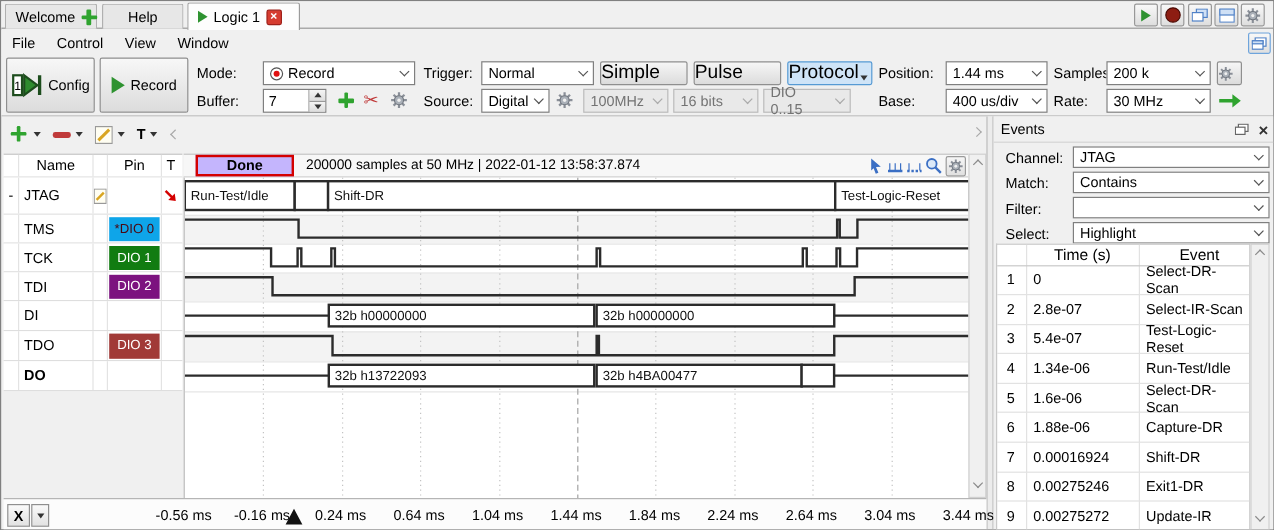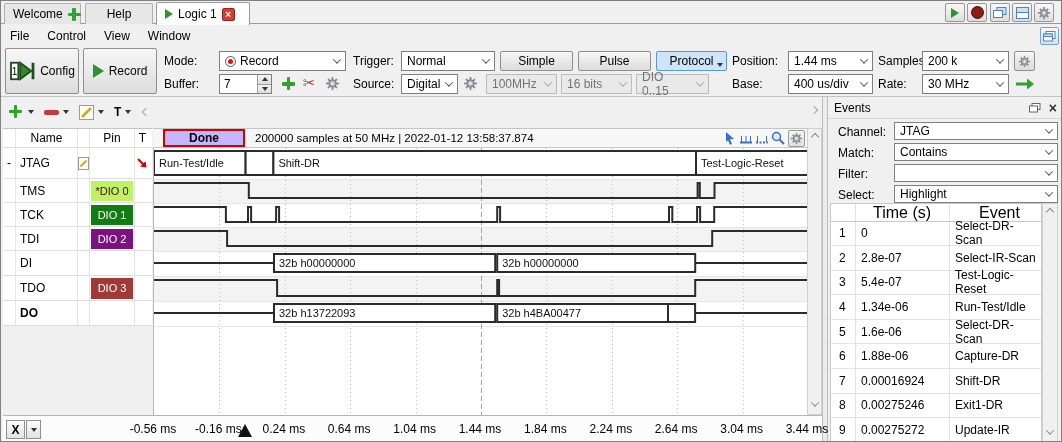--- a/index.html
+++ b/index.html
@@ -15,21 +15,21 @@
   .titlebtn{position:absolute;top:2px;width:20px;height:19px;background:linear-gradient(#f8f8f8,#dedede);
        border:1px solid #989898;border-radius:2px;display:flex;align-items:center;justify-content:center;}
   
   .menubar{position:absolute;left:0;top:24px;width:100%;height:22px;background:#f0f0f0;display:flex;align-items:center;gap:0;}
   .menuitem{padding:3px 9px;}
   
   .toolbar{position:absolute;left:0;top:46px;width:100%;height:50px;background:#f0f0f0;border-bottom:1px solid #c3c3c3;}
   .bigbtn{position:absolute;top:1px;height:46px;width:74px;background:linear-gradient(#f7f7f7,#dcdcdc);
        border:1px solid #8f8f8f;border-radius:2px;display:flex;align-items:center;justify-content:center;gap:5px;}
   .btn{position:absolute;height:20px;background:linear-gradient(#f6f6f6,#dcdcdc);border:1px solid #8f8f8f;
-       border-radius:2px;display:flex;align-items:center;justify-content:center;font-size:12px;}
+       border-radius:2px;display:flex;align-items:center;font-size:16px;}
   .btn.protocol{background:#cfe4f7;border-color:#569ad4;}
   .combo{position:absolute;height:20px;background:#fff;border:1px solid #7f7f7f;display:flex;align-items:center;
        padding:0 5px;gap:4px;font-size:12px;}
   .combo .chv{margin-left:auto;}
   .combo.dis{background:#e9e9e9;color:#737373;border-color:#bcbcbc;}
   .combo.dis .chv{border-color:#aaa;}
   .lbl{position:absolute;font-size:12px;line-height:20px;}
   .chv{display:inline-block;width:6px;height:6px;border-right:1.4px solid #555;border-bottom:1.4px solid #555;flex:none;}
   .chv.d{transform:rotate(45deg) translate(-1px,-1px);}
   .chv.u{transform:rotate(-135deg);}
@@ -82,21 +82,21 @@
   .xbtn{position:absolute;left:3px;top:4px;height:19px;display:flex;}
   .xbtn .x{width:19px;background:linear-gradient(#fafafa,#e2e2e2);border:1px solid #8f8f8f;display:flex;align-items:center;justify-content:center;font-weight:bold;}
   .xbtn .dd{width:15px;margin-left:1px;background:linear-gradient(#fafafa,#e2e2e2);border:1px solid #8f8f8f;display:flex;align-items:center;justify-content:center;}
   
   .events{position:absolute;left:827px;top:96px;width:235px;height:346px;background:#f0f0f0;}
   .evtitle{position:absolute;left:0;top:0;width:100%;height:22px;display:flex;align-items:center;padding:0 6px;border-bottom:1px solid #d5d5d5;}
   .evlbl{position:absolute;left:10px;font-size:12px;line-height:18px;}
   .evcombo{position:absolute;left:66px;width:164px;height:18px;background:#fff;border:1px solid #7f7f7f;display:flex;align-items:center;padding:0 5px;font-size:12px;}
   .evcombo .chv{margin-left:auto;}
   .evtable{position:absolute;left:2px;top:106px;width:212px;height:240px;background:#fff;border:1px solid #c9c9c9;border-bottom:none;}
-  .evhead{position:absolute;top:0;height:17px;font-size:16px;display:flex;align-items:center;justify-content:center;}
+  .evhead{position:absolute;top:0;height:17px;font-size:13px;display:flex;align-items:center;justify-content:center;}
   .evrow{position:absolute;left:0;width:100%;border-bottom:1px solid #e2e2e2;font-size:12px;}
   .evrow span{position:absolute;top:50%;transform:translateY(-50%);}
   .colsep{position:absolute;top:0;bottom:0;width:1px;background:#e2e2e2;}
 </style>
 </head>
 <body>
 
 <div class="app">
 
   <div class="tabbar">
@@ -341,21 +341,21 @@
             <line x1="2" y1="2" x2="8.5" y2="8.5" stroke="#d40000" stroke-width="2"></line>
             <polygon points="10.5,10.5 4.2,9.6 9.6,4.2" fill="#d40000"></polygon>
           </svg>
         </div>
       </div>
       <div class="sigrow" style="top: 178px; height: 24px;">
         <div class="c g"></div>
         <div class="c n">TMS</div>
         <div class="c e"></div>
         <div class="c p">
-          <span class="badge" style="background:#bef264;color:#4a0812">*DIO 0</span>
+          <span class="badge" style="background:#0ea5e9;color:#4a0812">*DIO 0</span>
         </div>
         <div class="c t"></div>
       </div>
       <div class="sigrow" style="top: 202px; height: 24px;">
         <div class="c g"></div>
         <div class="c n">TCK</div>
         <div class="c e"></div>
         <div class="c p">
           <span class="badge" style="background:#117c11;color:#ffffff">DIO 1</span>
         </div>

